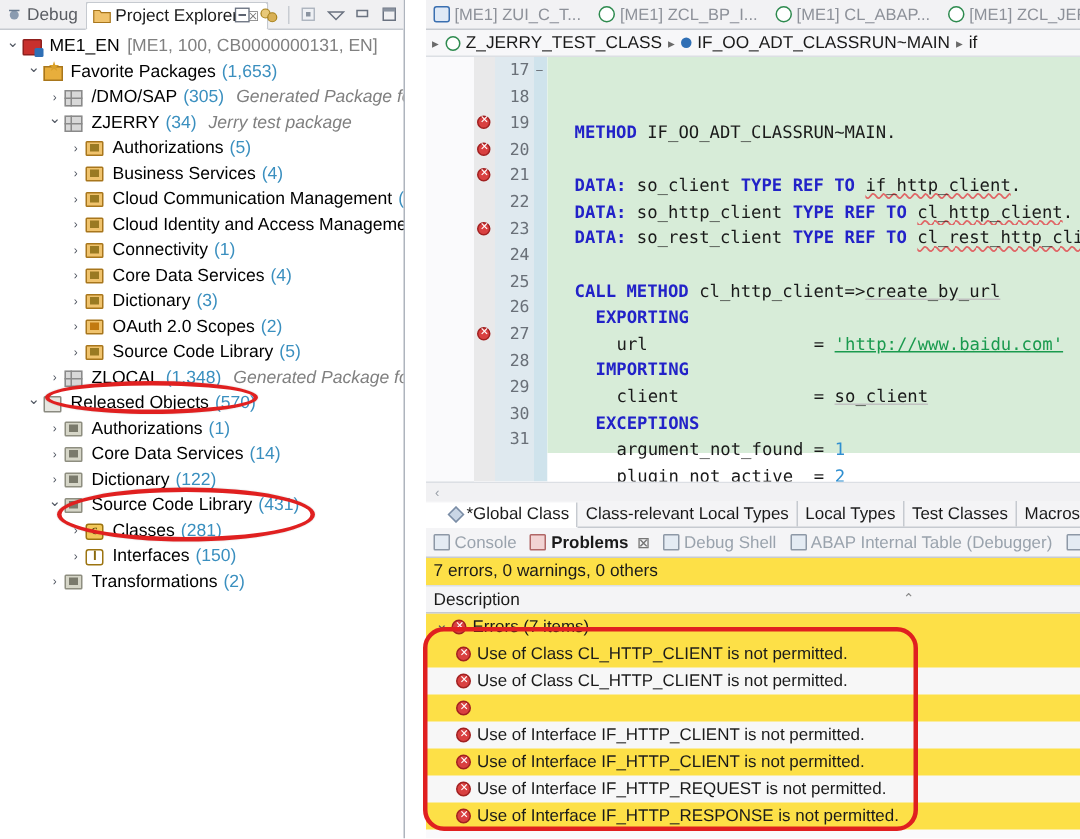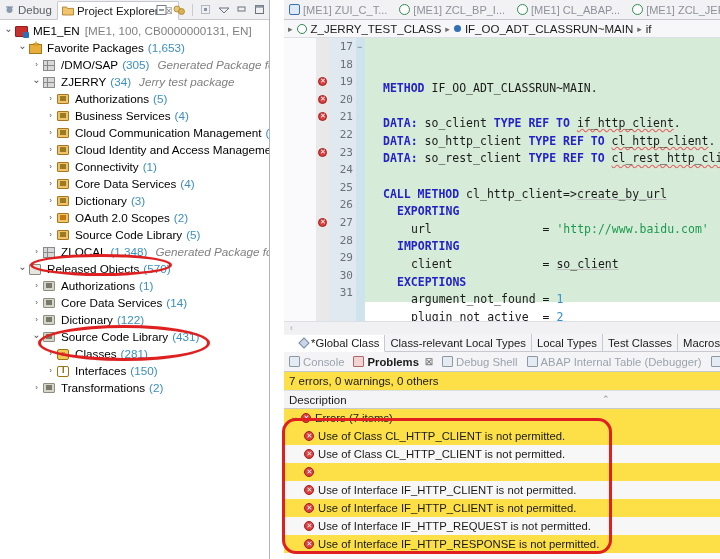--- a/index.html
+++ b/index.html
@@ -225,21 +225,21 @@
     position: absolute; left: 1px; top: 5px;
     font-size: 9px; color: #6a7078; line-height: 1;
   }
   .kw { color: #2222c8; font-weight: bold; }
   .id { color: #1a1a1a; }
   .uid { color: #1a1a1a; text-decoration: underline;
          text-decoration-color: #c0c0c0; }
   .errid { color: #1a1a1a;
     text-decoration: underline wavy #e06666;
     text-decoration-skip-ink: none; }
-  .str { color: #1a9a4e; }
+  .str { color: #1a9a4e; text-decoration: underline; }
   .num { color: #2f8fd0; }
   .op { color: #1a1a1a; }
 
   
   #ruler {
     position: absolute; right: 0; top: 0; width: 12px; height: 100%;
     background: #f4f4f6; border-left: 1px solid #dcdcdc;
   }
   .rmark {
     position: absolute; left: 2px; width: 8px; height: 3px;

